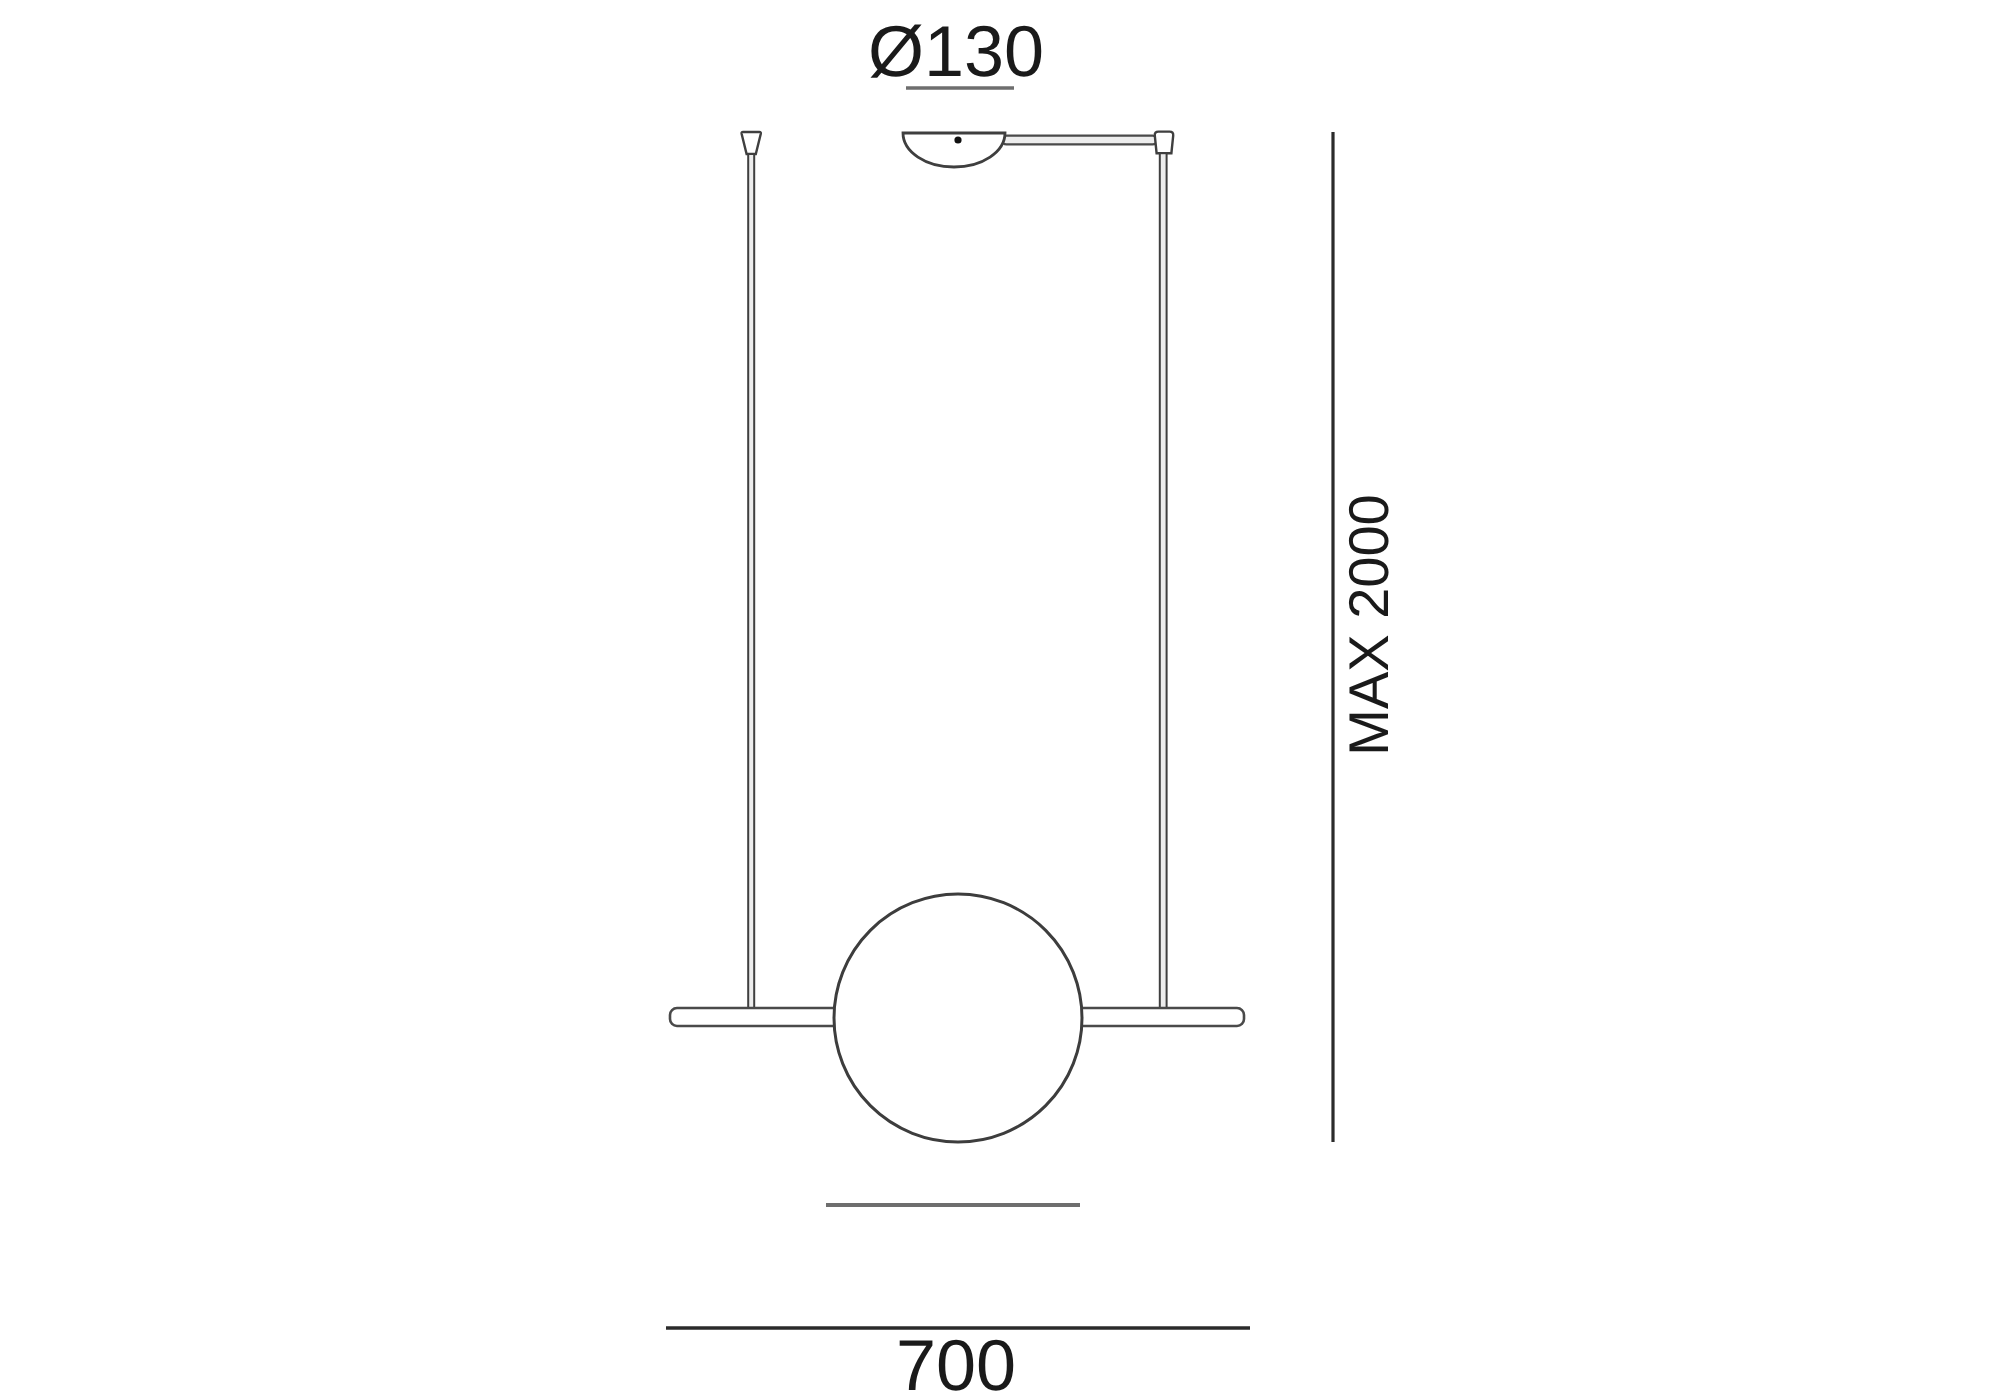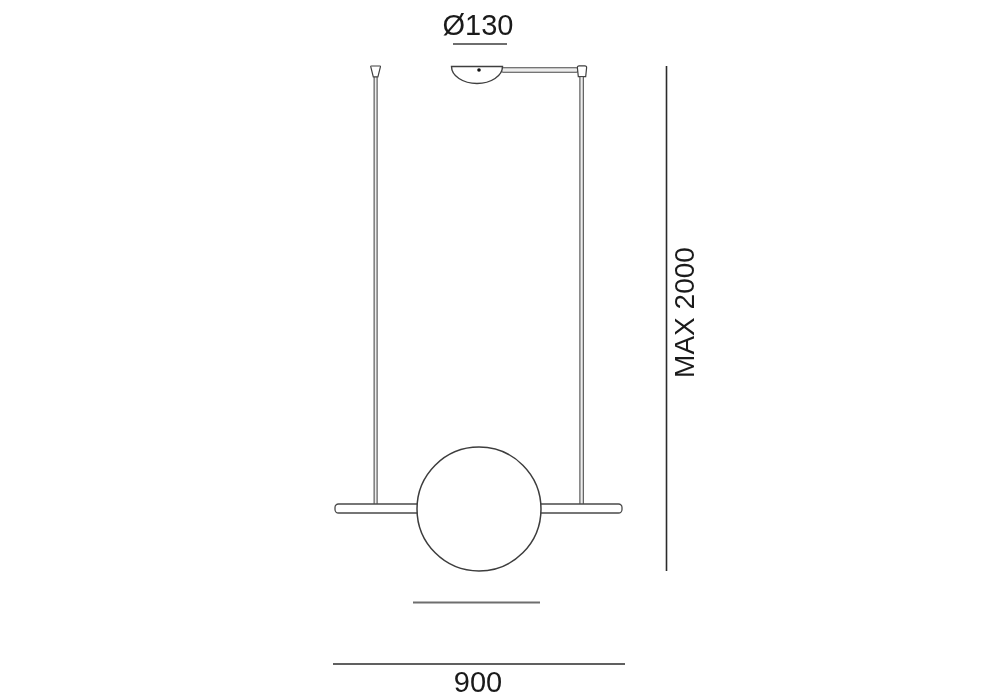--- a/index.html
+++ b/index.html
@@ -16,21 +16,21 @@
     overflow: hidden;
   }
   .drawing-svg {
     position: absolute;
     left: 0;
     top: 0;
   }
   .dim-label {
     position: absolute;
     color: #1a1a1a;
-    font-size: 29px;
+    font-size: 36px;
     line-height: 29px;
     text-align: center;
     white-space: nowrap;
   }
   .dim-label--canopy   { left: 378px; top: 11px;  width: 200px; }
   .dim-label--sphere   { left: 381px; top: 612px; width: 200px; }
   .dim-label--width    { left: 378px; top: 668px; width: 200px; }
   .dim-label--max {
     left: 604px; top: 298px;
     width: 161px;
@@ -66,15 +66,15 @@
     <line x1="666.5" y1="66" x2="666.5" y2="571" stroke="#2b2b2b" stroke-width="1.6"></line>
     <line x1="413" y1="602.5" x2="540" y2="602.5" stroke="#6e6e6e" stroke-width="2"></line>
     <line x1="333" y1="664" x2="625" y2="664" stroke="#2b2b2b" stroke-width="1.7"></line>
   </svg>
 
   <div class="dim-label dim-label--canopy">Ø130</div>
 
   <div class="dim-label dim-label--max">MAX 2000</div>
 
 
-  <div class="dim-label dim-label--width">900</div>
+  <div class="dim-label dim-label--width">700</div>
 
 </div>
 
 </body></html>

